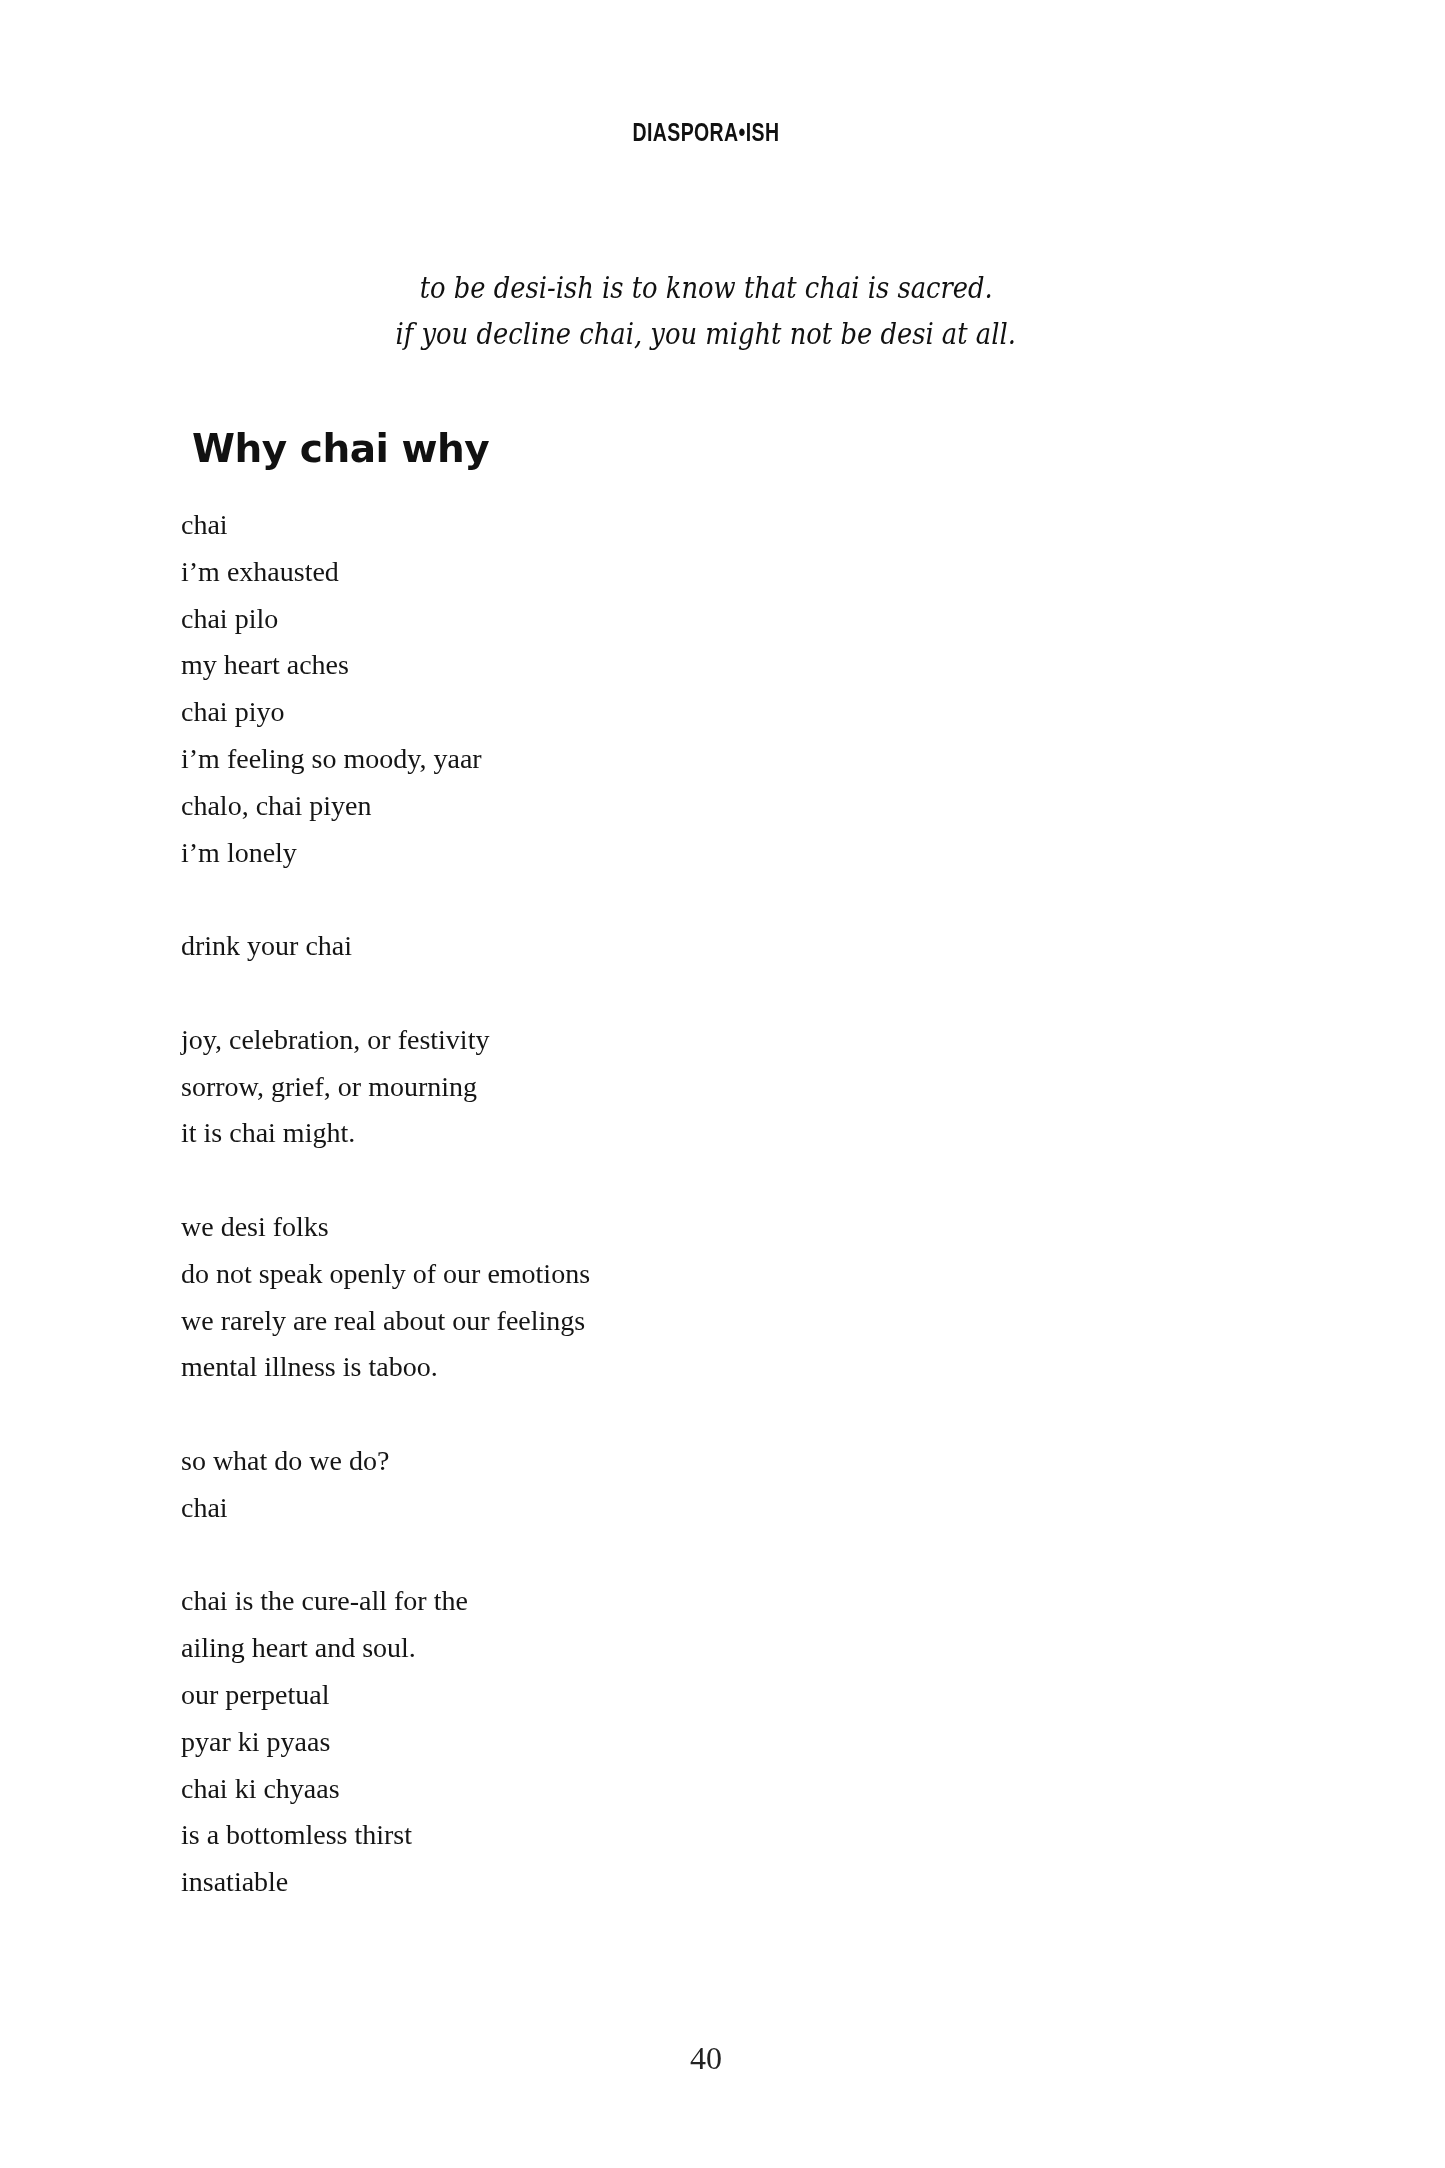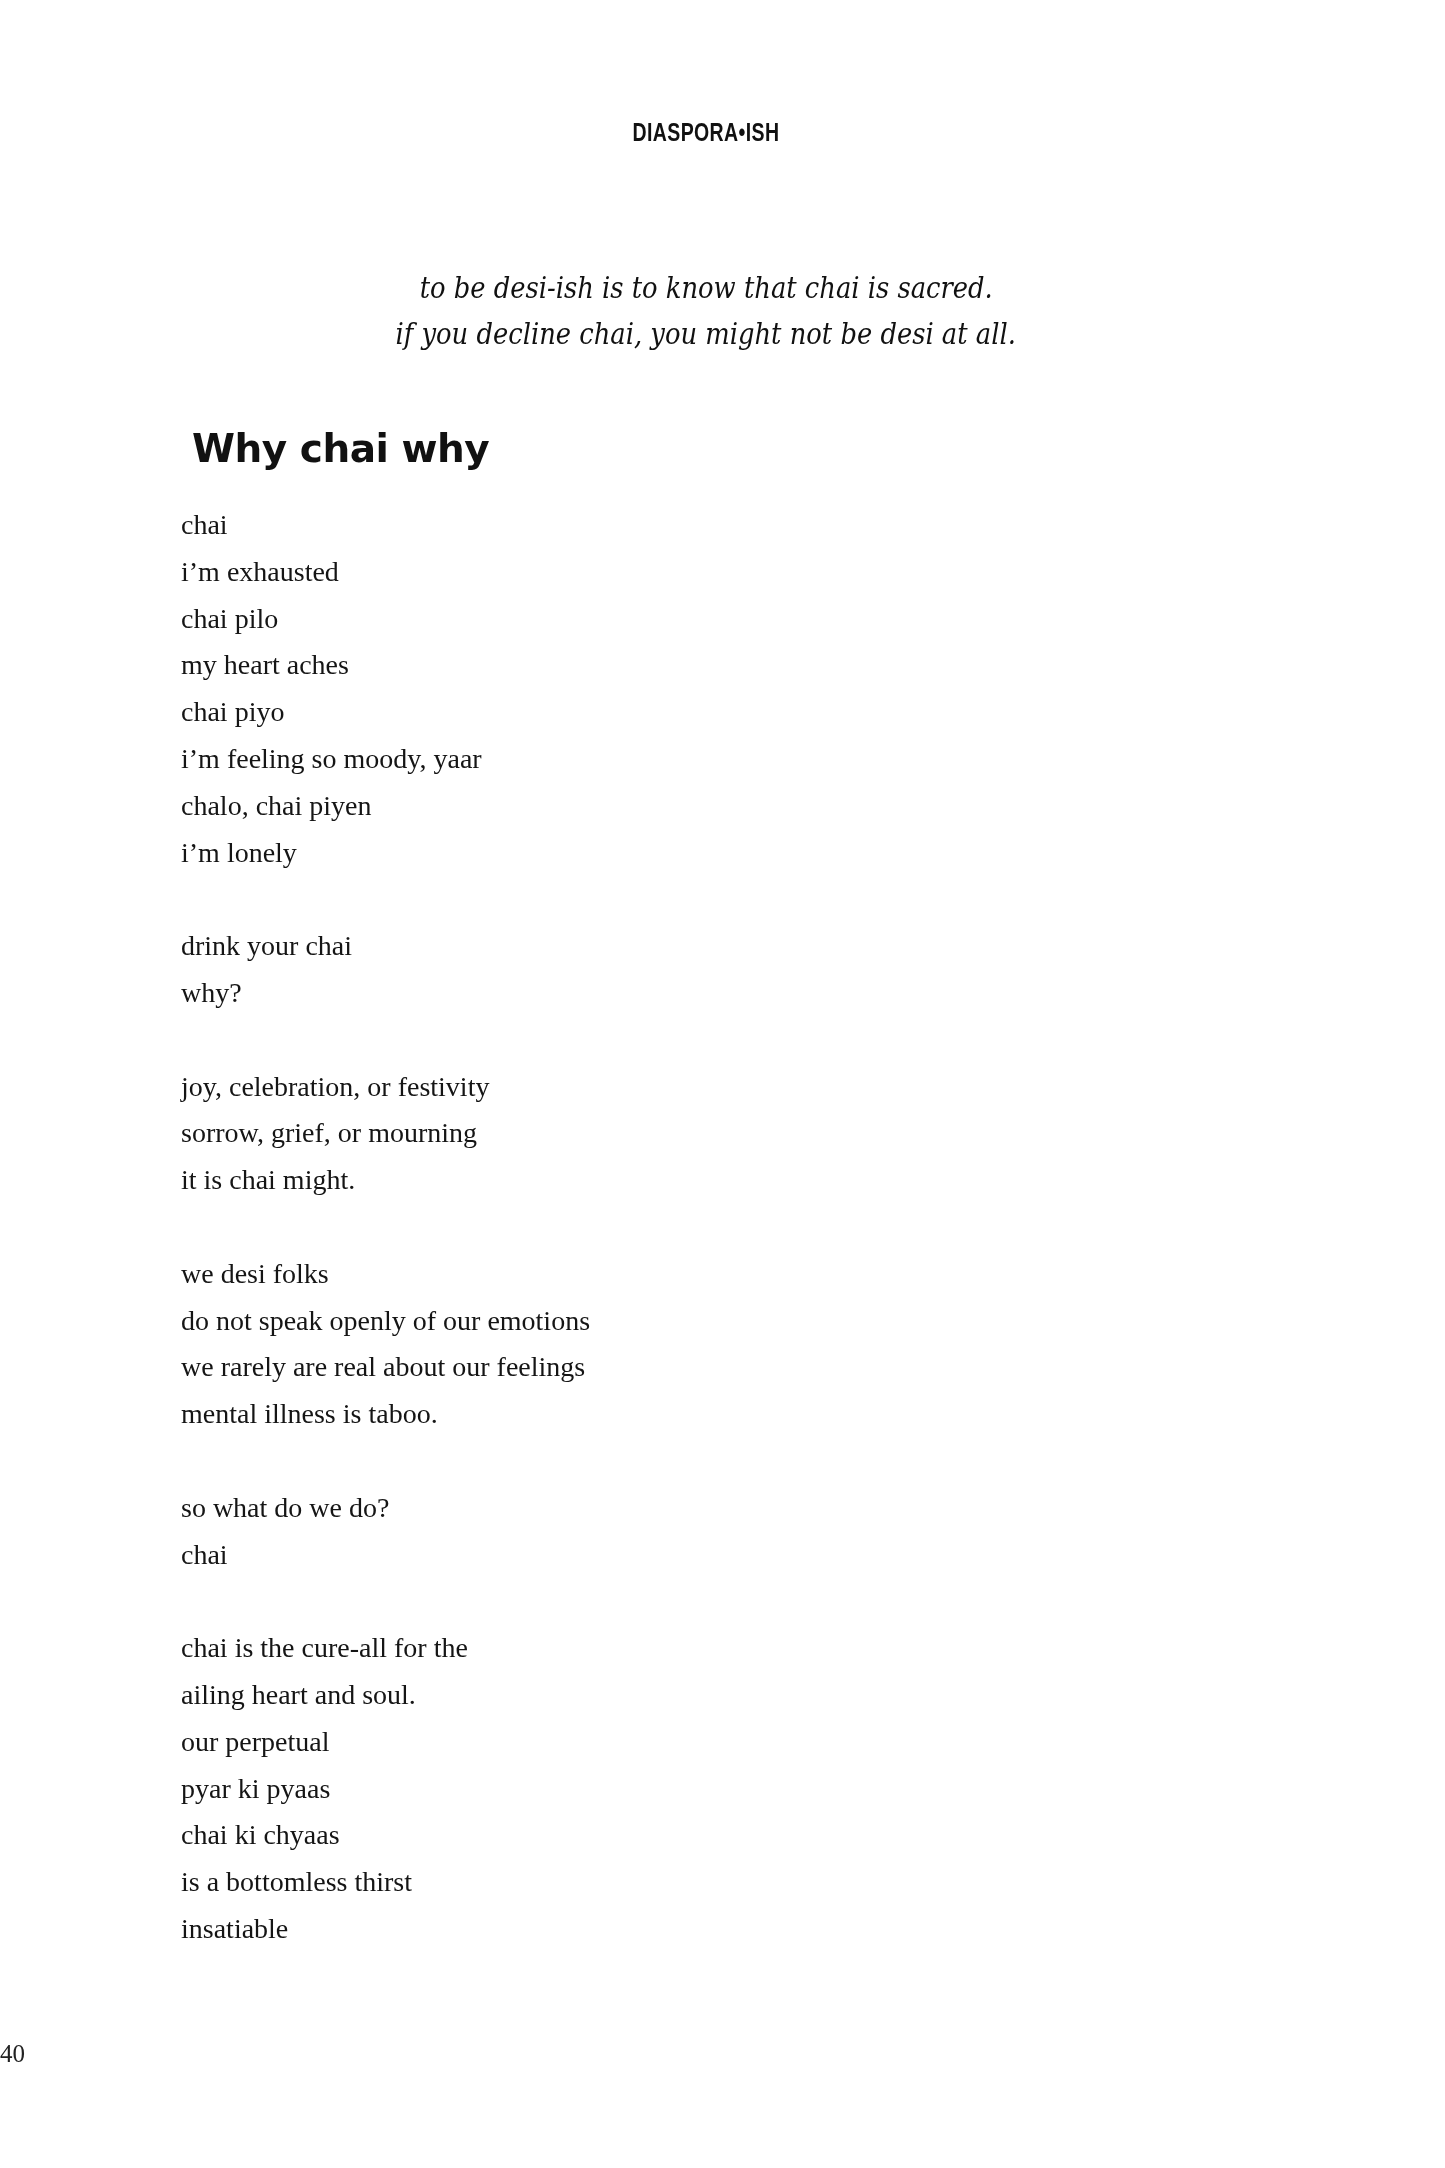--- a/index.html
+++ b/index.html
@@ -80,23 +80,23 @@
     .poem .poem-line {
       display: block;
       white-space: nowrap;
       height: 46.8px;
     }
     .page-number {
       position: absolute;
       top: 2040px;
       left: 0;
       width: 1412px;
-      text-align: left;
+      text-align: center;
       font-family: "Liberation Serif", serif;
-      font-size: 25px;
+      font-size: 32px;
       color: #222;
     }
   </style>
 </head>
 <body>
 
 <div class="running-header">DIASPORA•ISH</div>
 
 <div class="epigraph">
   <span class="line"><span class="line-inner">to be desi-ish is to know that chai is sacred.</span></span>
@@ -111,21 +111,20 @@
     <span class="poem-line">i’m exhausted</span>
     <span class="poem-line">chai pilo</span>
     <span class="poem-line">my heart aches</span>
     <span class="poem-line">chai piyo</span>
     <span class="poem-line">i’m feeling so moody, yaar</span>
     <span class="poem-line">chalo, chai piyen</span>
     <span class="poem-line">i’m lonely</span>
   </div>
   <div class="stanza">
     <span class="poem-line">drink your chai</span>
-    <span class="poem-line">why?</span>
   </div>
   <div class="stanza">
     <span class="poem-line">joy, celebration, or festivity</span>
     <span class="poem-line">sorrow, grief, or mourning</span>
     <span class="poem-line">it is chai might.</span>
   </div>
   <div class="stanza">
     <span class="poem-line">we desi folks</span>
     <span class="poem-line">do not speak openly of our emotions</span>
     <span class="poem-line">we rarely are real about our feelings</span>

